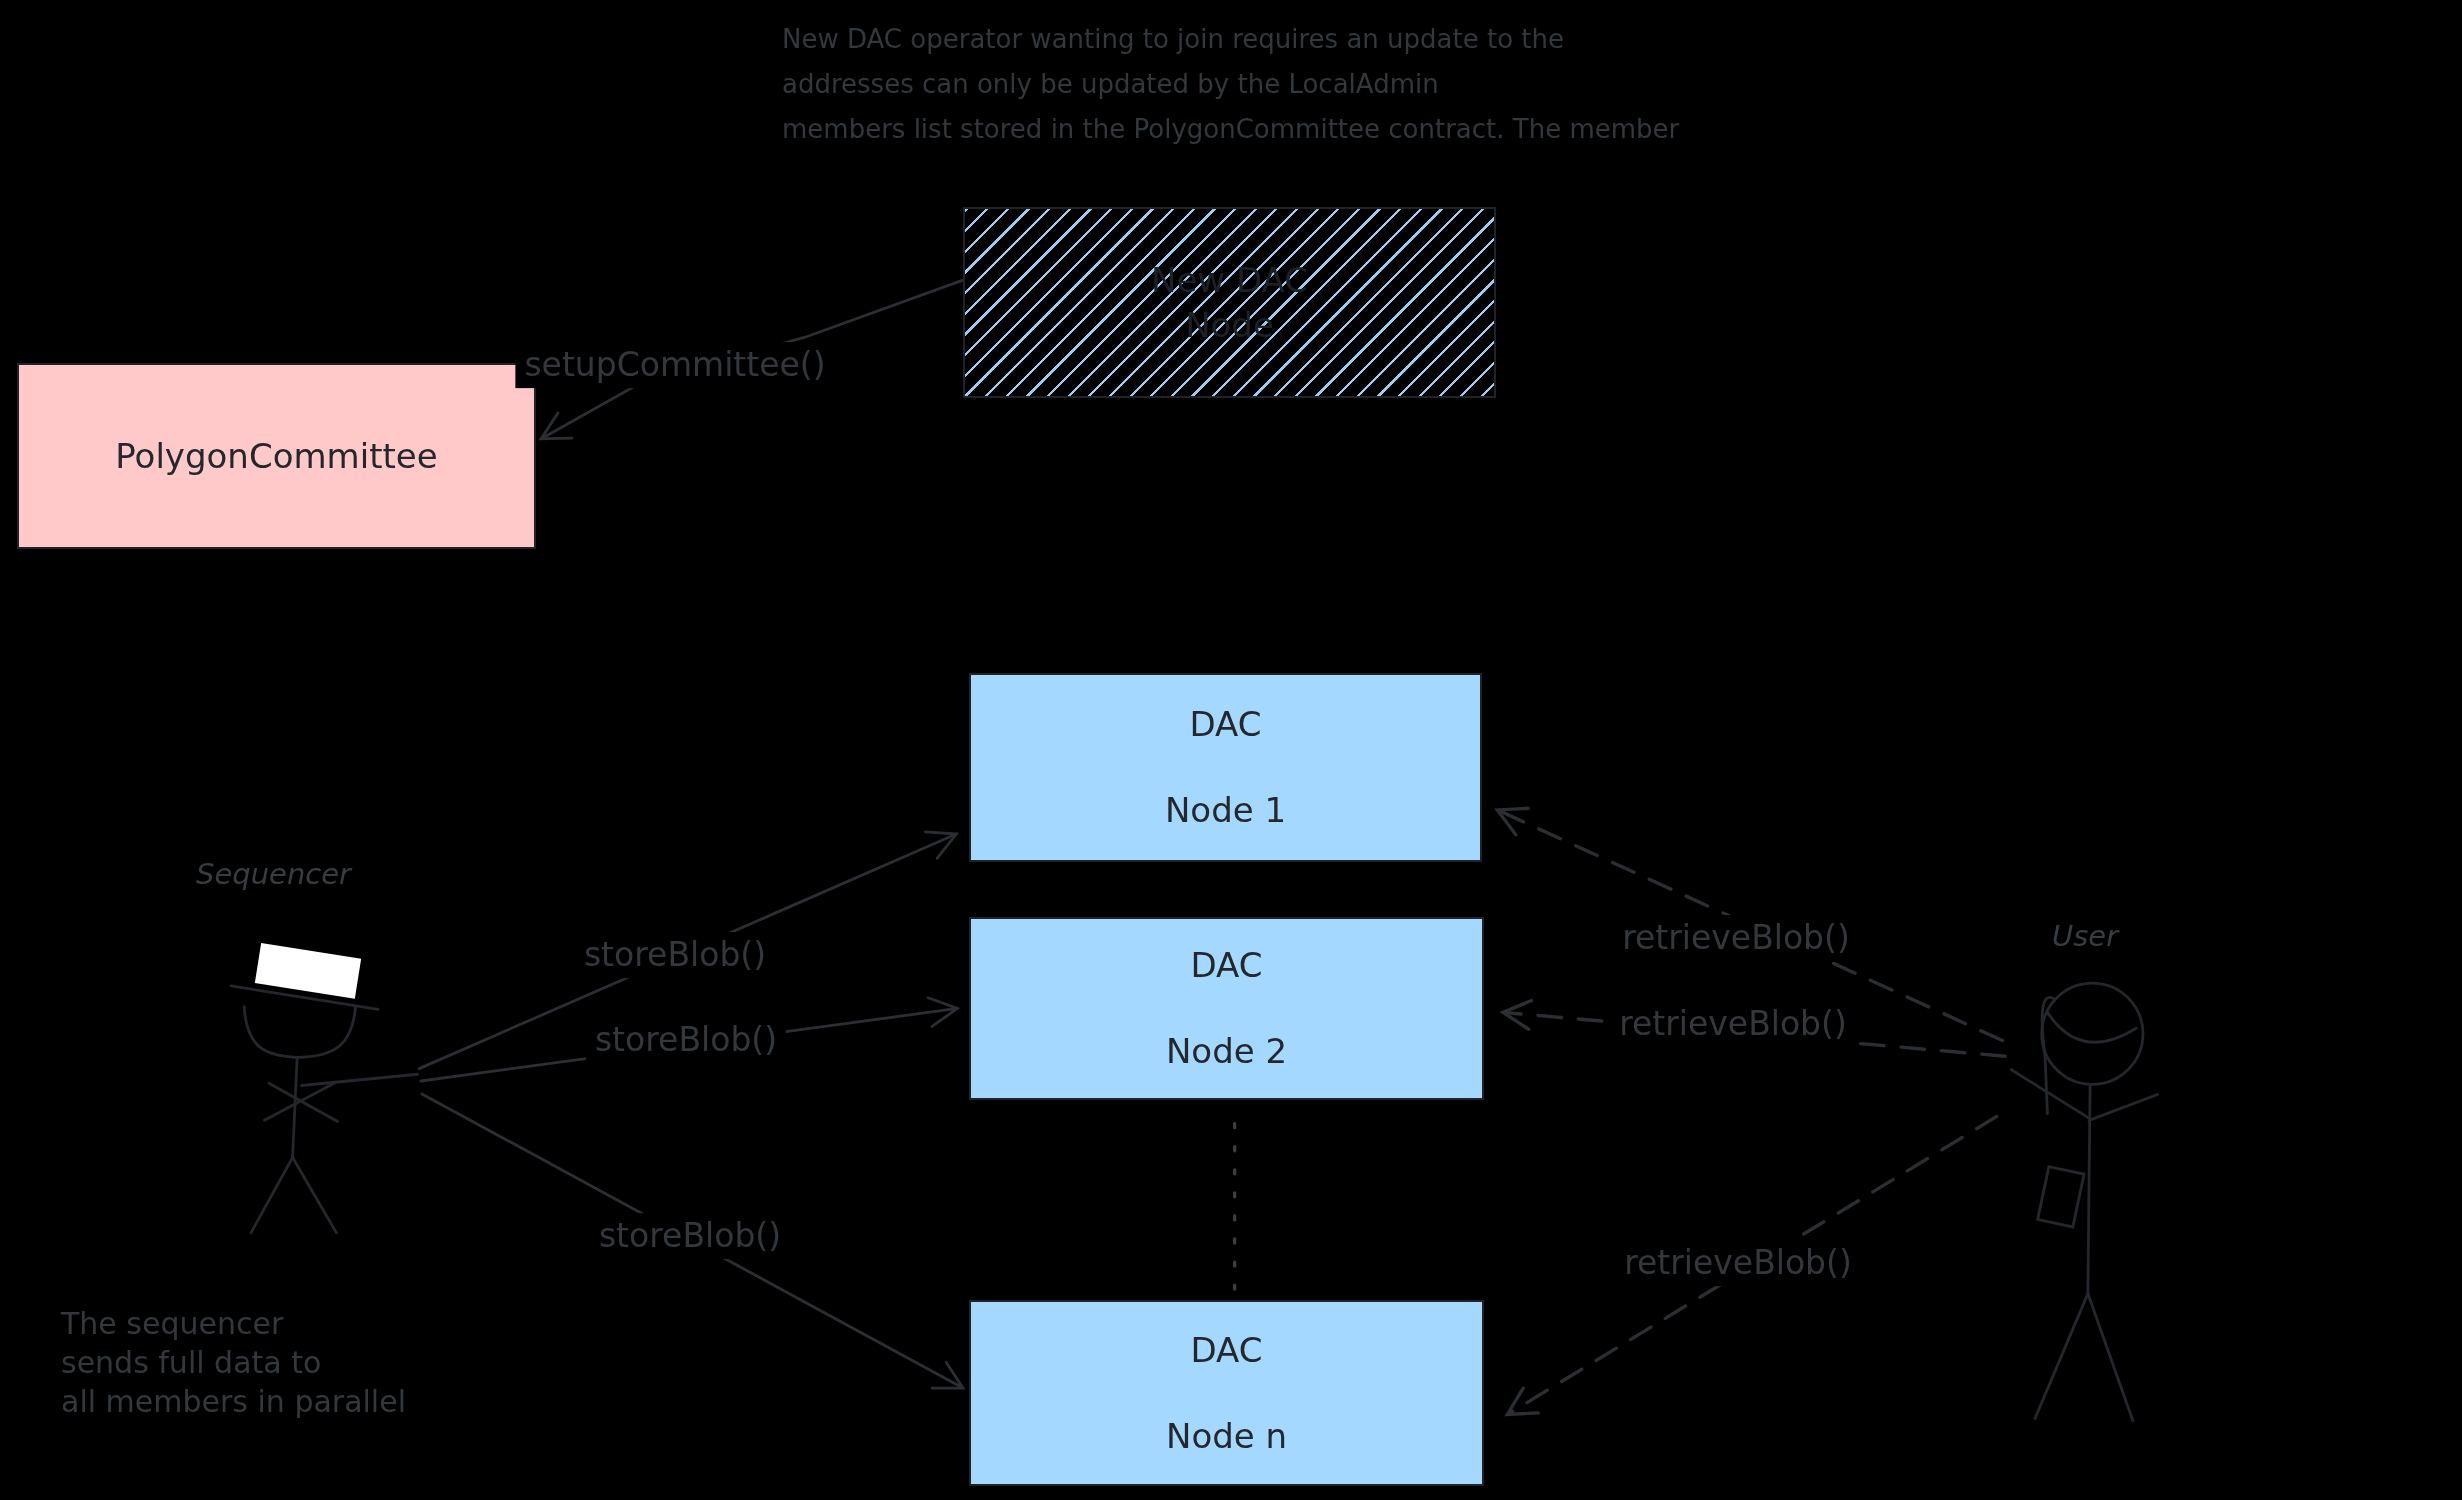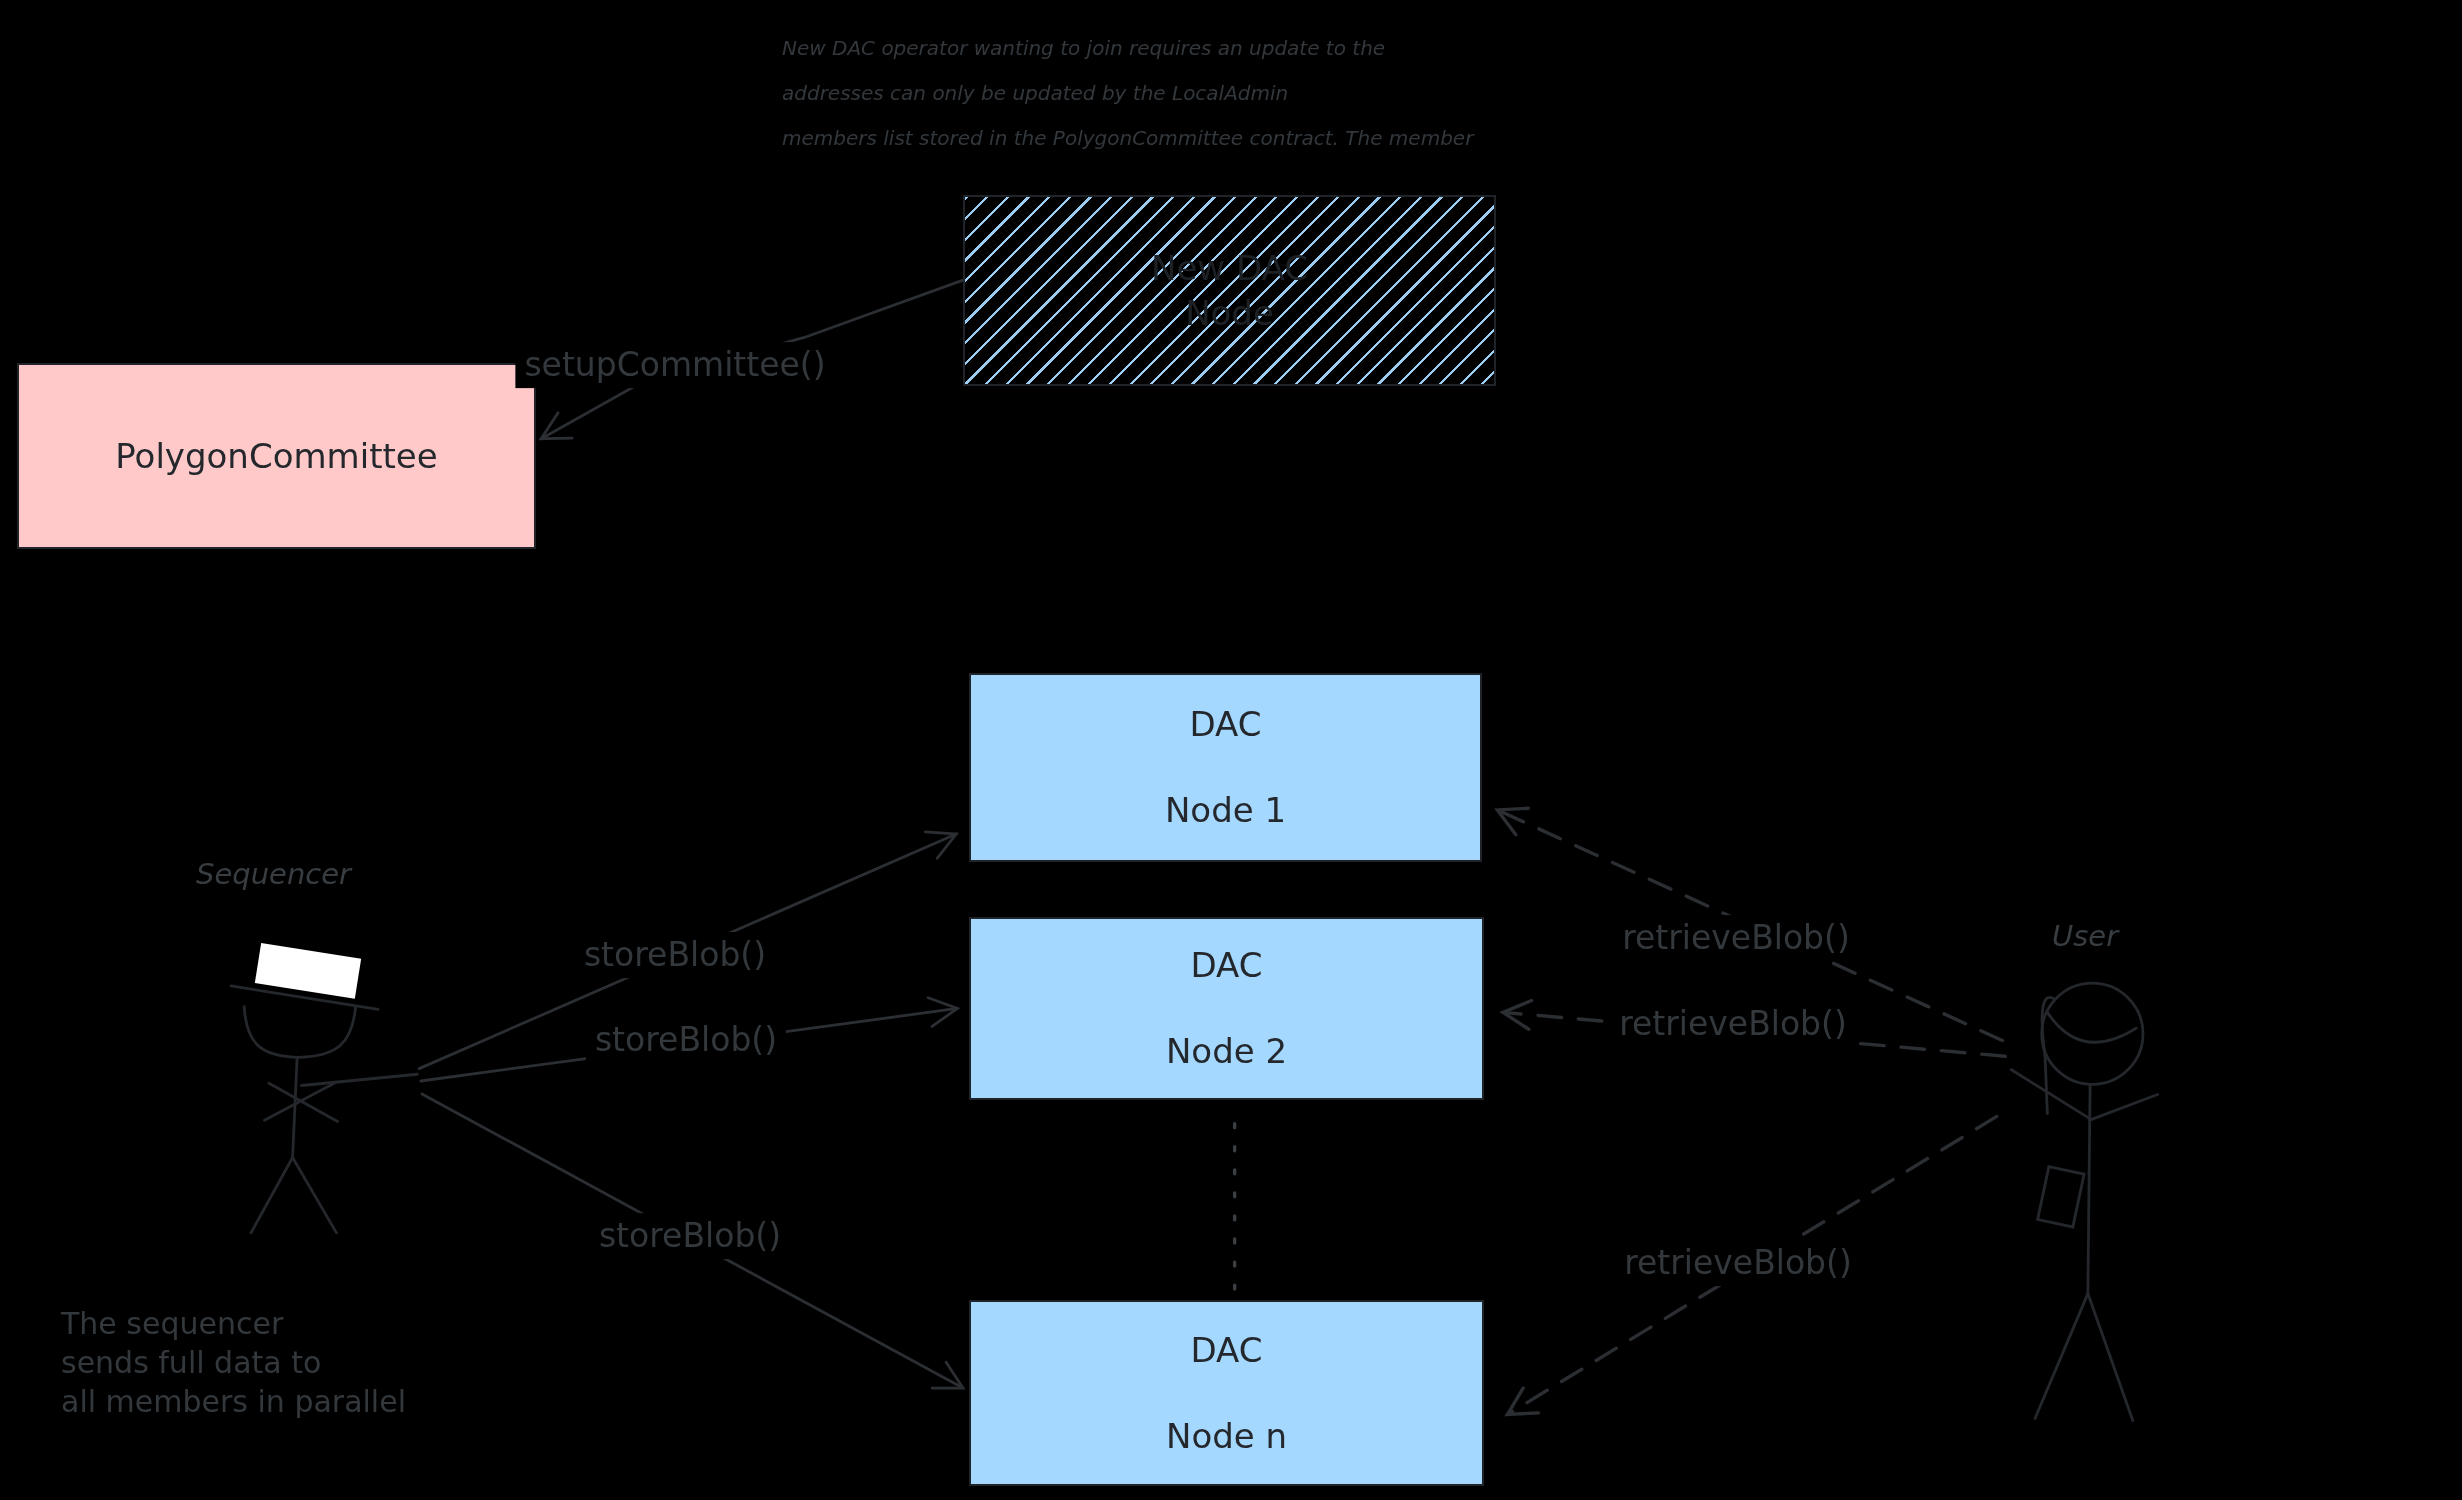--- a/index.html
+++ b/index.html
@@ -25,21 +25,21 @@
   .box-blue { background: #a5d8ff; gap: 41px; }
   .box-pink { background: #ffc9c9; }
   .box-hatched {
     background: repeating-linear-gradient(135deg,
       rgba(165,216,255,0.95) 0px, rgba(165,216,255,0.95) 2.3px,
       rgba(0,0,0,0) 2.3px, rgba(0,0,0,0) 14.6px);
     color: #1d2125;
   }
 
   .note { position: absolute; color: #33383d; white-space: nowrap; }
-  .note-top { left: 782px; top: 26px; font-size: 20px; line-height: 45px; font-style: italic; }
+  .note-top { left: 782px; top: 17px; font-size: 26px; line-height: 45px; }
   .note-retrievability { left: 1909px; top: 701px; font-size: 29px; line-height: 45px; }
   .note-parallel { left: 61px; top: 1304px; font-size: 30px; line-height: 39px; }
 
   .actor-label { position: absolute; color: #383d42; font-size: 29px; white-space: nowrap; font-style: italic; }
 
   .edge-label {
     position: absolute;
     transform: translate(-50%, -50%);
     background: #000000;
     color: #33383d;
@@ -102,21 +102,21 @@
       <path d="M 3652 1776 Q 3620 1756 3636 1880 L 3640 1980"></path>
       <line x1="3716" y1="1928" x2="3712" y2="2300"></line>
       <line x1="3714" y1="1988" x2="3576" y2="1902"></line>
       <line x1="3714" y1="1992" x2="3836" y2="1946"></line>
       <rect x="3632" y="2080" width="64" height="96" transform="rotate(12 3664 2128)"></rect>
       <line x1="3712" y1="2300" x2="3618" y2="2522"></line>
       <line x1="3712" y1="2300" x2="3792" y2="2526"></line>
     </g>
   </svg>
 
-  <div class="box box-hatched" style="left:963px; top:195px; width:533px; height:191px;">
+  <div class="box box-hatched" style="left:963px; top:207px; width:533px; height:191px;">
     <div>New DAC</div>
     <div>Node</div>
   </div>
 
   <div class="box box-pink" style="left:17px; top:363px; width:519px; height:186px;">
     <div>PolygonCommittee</div>
   </div>
 
   <div class="box box-blue" style="left:969px; top:673px; width:513px; height:189px;">
     <div>DAC</div>

